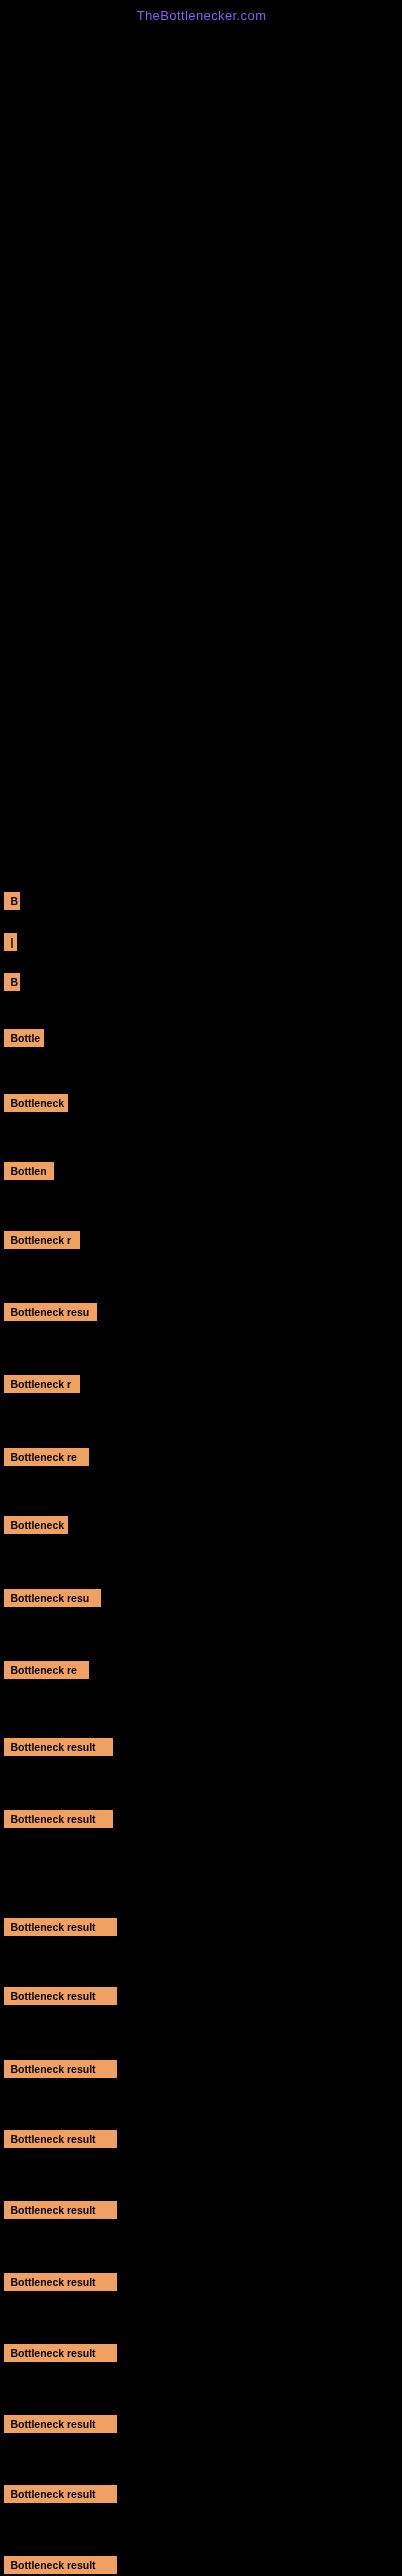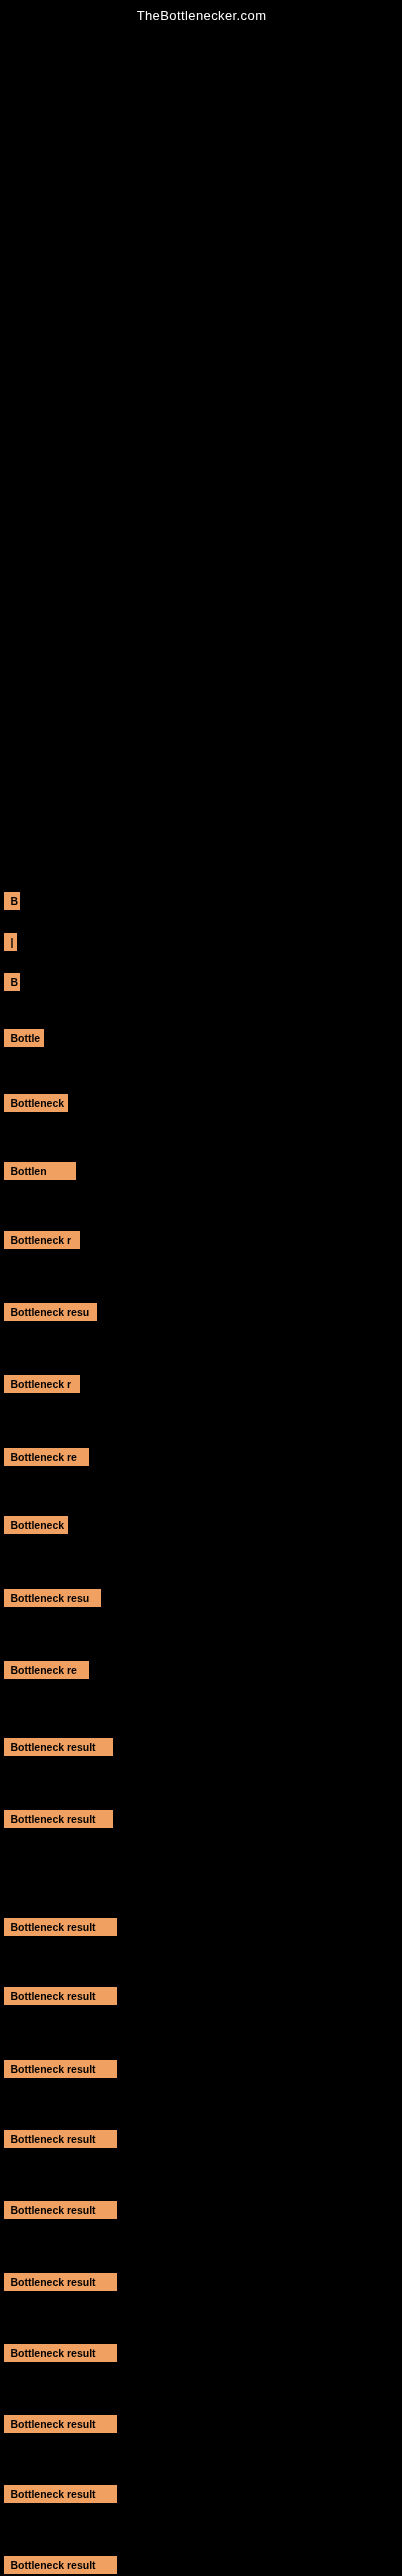--- a/index.html
+++ b/index.html
@@ -8,21 +8,21 @@
       box-sizing: border-box;
     }
     body {
       background-color: #000;
       width: 403px;
       min-height: 2576px;
       font-family: Arial, sans-serif;
       position: relative;
     }
     .site-title {
-      color: #ffffff;
+      color: #8b5cf6;
       text-align: center;
       font-size: 13px;
       padding-top: 8px;
       letter-spacing: 0.4px;
     }
     .bottleneck-item {
       background-color: #f0a060;
       color: #000;
       font-size: 10.5px;
       font-weight: bold;
@@ -37,21 +37,21 @@
 <body>
 
 <div class="site-title">TheBottlenecker.com</div>
 
 <div id="items-container" style="position: relative; width: 403px; height: 2576px;">
 <div style="position: absolute; top: 869px; left: 4px;"><span class="bottleneck-item" style="width: 16px;">B</span></div>
     <div style="position: absolute; top: 910px; left: 4px;"><span class="bottleneck-item" style="width: 12px;">|</span></div>
     <div style="position: absolute; top: 950px; left: 4px;"><span class="bottleneck-item" style="width: 16px;">B</span></div>
     <div style="position: absolute; top: 1006px; left: 4px;"><span class="bottleneck-item" style="width: 40px;">Bottle</span></div>
     <div style="position: absolute; top: 1071px; left: 4px;"><span class="bottleneck-item" style="width: 64px;">Bottleneck</span></div>
-    <div style="position: absolute; top: 1139px; left: 4px;"><span class="bottleneck-item" style="width: 72px;">Bottlen</span></div>
+    <div style="position: absolute; top: 1139px; left: 4px;"><span class="bottleneck-item" style="width: 50px;">Bottlen</span></div>
     <div style="position: absolute; top: 1208px; left: 4px;"><span class="bottleneck-item" style="width: 76px;">Bottleneck r</span></div>
     <div style="position: absolute; top: 1280px; left: 4px;"><span class="bottleneck-item" style="width: 93px;">Bottleneck resu</span></div>
     <div style="position: absolute; top: 1352px; left: 4px;"><span class="bottleneck-item" style="width: 76px;">Bottleneck r</span></div>
     <div style="position: absolute; top: 1425px; left: 4px;"><span class="bottleneck-item" style="width: 85px;">Bottleneck re</span></div>
     <div style="position: absolute; top: 1493px; left: 4px;"><span class="bottleneck-item" style="width: 64px;">Bottleneck</span></div>
     <div style="position: absolute; top: 1566px; left: 4px;"><span class="bottleneck-item" style="width: 97px;">Bottleneck resu</span></div>
     <div style="position: absolute; top: 1638px; left: 4px;"><span class="bottleneck-item" style="width: 85px;">Bottleneck re</span></div>
     <div style="position: absolute; top: 1715px; left: 4px;"><span class="bottleneck-item" style="width: 109px;">Bottleneck result</span></div>
     <div style="position: absolute; top: 1787px; left: 4px;"><span class="bottleneck-item" style="width: 109px;">Bottleneck result</span></div>
     <div style="position: absolute; top: 1895px; left: 4px;"><span class="bottleneck-item" style="width: 113px;">Bottleneck result</span></div>

